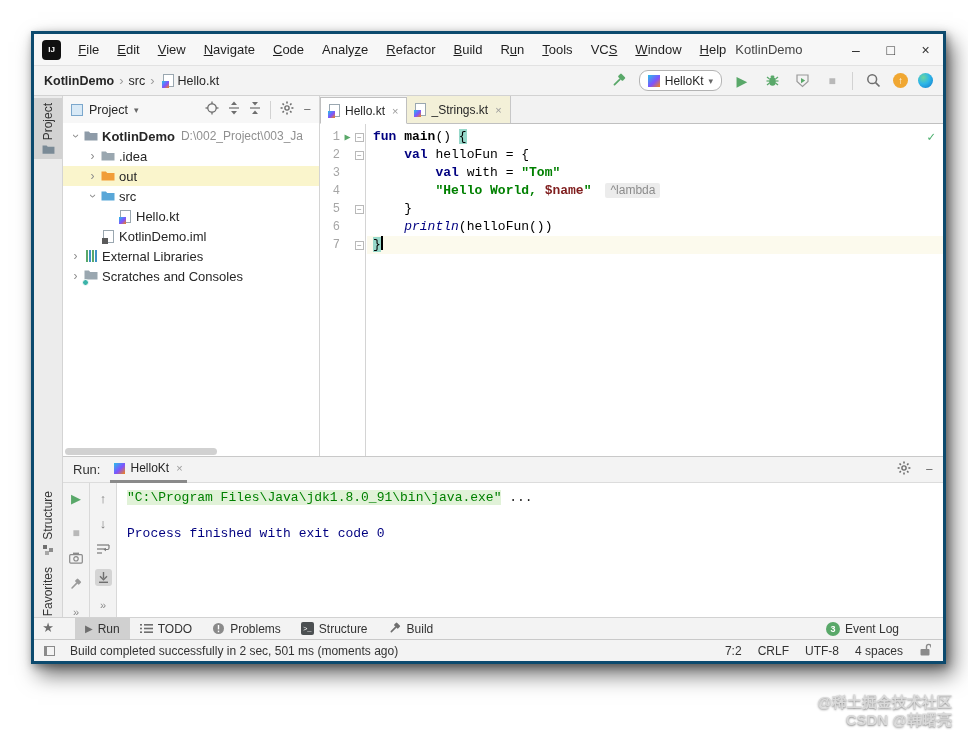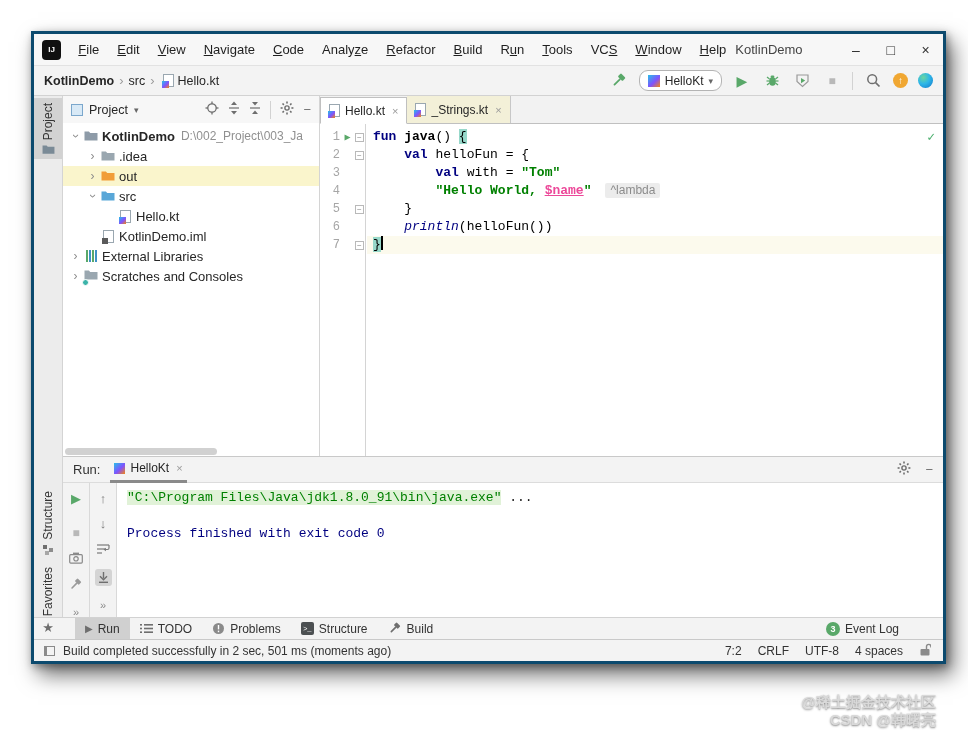--- a/index.html
+++ b/index.html
@@ -84,21 +84,21 @@
   .lnum { width:20px; text-align:right; color:#a6a6a6; font-size:12px; }
   .gicon { width:15px; text-align:center; font-size:10px; color:#59a869; }
   .gfold { width:9px; height:9px; border:1px solid #b9b9b9; background:#fff; color:#8c8c8c; font-size:8px; line-height:7px; text-align:center; }
   .codecol { margin-left:47px; padding-top:4px; }
   .cline { height:18px; line-height:18px; white-space:pre; padding-left:6px; }
   .cline.cur { background:#fcfaed; }
   .tk-kw { color:#000080; font-weight:bold; }
   .tk-pl { color:#000; }
   .tk-decl { color:#000; font-weight:bold; }
   .tk-str { color:#008000; font-weight:bold; }
-  .tk-tmpl { color:#ec4899; font-weight:bold;text-decoration:underline; }
+  .tk-tmpl { color:#7f1d1d; font-weight:bold; }
   .tk-fncall { color:#000080; font-style:italic; }
   .tk-brace { color:#000; background:#97d8ca; }
   .caret { display:inline-block; width:2px; height:14px; background:#000; vertical-align:-2px; }
   .hint { display:inline-block; background:#ececec; color:#8c8c8c; font-family:"Liberation Sans",sans-serif; font-size:12px; padding:0 5px; margin-left:14px; border-radius:2px; line-height:15px; }
   .ed-check { position:absolute; top:5px; right:8px; color:#4caf6e; font-size:13px; font-weight:bold; }
 
   
   .runpanel { height:161px; border-top:1px solid #c9c9c9; display:flex; flex-direction:column; background:#fff; flex:0 0 auto; }
   .run-header { height:26px; background:#f3f3f3; border-bottom:1px solid #dcdcdc; display:flex; align-items:center; padding:0 10px; gap:10px; flex:0 0 auto; }
   .run-label { font-size:13px; color:#333; }
@@ -117,26 +117,26 @@
 
   
   .bottombar { height:22px; background:#f3f3f3; border-top:1px solid #d2d2d2; display:flex; align-items:center; padding-left:41px; font-size:12px; color:#333; flex:0 0 auto; }
   .bitem { display:flex; align-items:center; gap:5px; padding:0 10px; height:22px; }
   .bitem.active { background:#d0d0d0; }
   .term-ic { width:13px; height:13px; background:#4c5052; border-radius:2px; color:#fff; font-size:7px; display:flex; align-items:center; justify-content:center; font-family:"Liberation Mono",monospace; }
   .eventlog { margin-left:auto; margin-right:44px; display:flex; align-items:center; gap:5px; }
   .badge3 { width:14px; height:14px; border-radius:50%; background:#59a869; color:#fff; font-size:9px; font-weight:bold; display:flex; align-items:center; justify-content:center; }
 
   
-  .statusbar { height:22px; background:#f3f3f3; border-top:1px solid #c9c9c9; display:flex; align-items:center; padding:0 12px 0 10px; font-size:12px; color:#333; gap:8px; flex:0 0 auto; }
+  .statusbar { height:22px; background:#f3f3f3; border-top:1px solid #c9c9c9; display:flex; align-items:center; padding:0 12px 0 10px; font-size:12px; color:#333; gap:15px; flex:0 0 auto; }
   .sb-sq { width:11px; height:10px; border:1px solid #8a8a8a; border-left-width:3px; }
   .sb-right { margin-left:auto; display:flex; align-items:center; gap:16px; }
 
   
-  .wm { position:absolute; right:32px; top:693px; text-align:right; line-height:18px; font-size:15px; font-weight:bold;
+  .wm { position:absolute; right:16px; top:693px; text-align:right; line-height:18px; font-size:15px; font-weight:bold;
         color:#d9d9d9; text-shadow:0 1px 2px rgba(70,70,70,.65); }
 </style>
 </head>
 <body>
 
 <div class="page">
   <div class="window">
 
     <div class="titlebar">
       <span class="logo">IJ</span>
@@ -417,21 +417,21 @@
                     <span class="lnum">6</span>
                     <span class="gicon"></span>
                   </div>
                   <div class="gcell">
                     <span class="lnum">7</span>
                     <span class="gicon"></span>
                     <span class="gfold">−</span>
                   </div>
                 </div>
               <div class="codecol" id="codecol">
-                  <div class="cline"><span class="tk-kw">fun</span><span class="tk-pl"> </span><span class="tk-decl">java</span><span class="tk-pl">() </span><span class="tk-brace">{</span></div>
+                  <div class="cline"><span class="tk-kw">fun</span><span class="tk-pl"> </span><span class="tk-decl">main</span><span class="tk-pl">() </span><span class="tk-brace">{</span></div>
                   <div class="cline"><span class="tk-pl">    </span><span class="tk-kw">val</span><span class="tk-pl"> helloFun = {</span></div>
                   <div class="cline"><span class="tk-pl">        </span><span class="tk-kw">val</span><span class="tk-pl"> with = </span><span class="tk-str">"Tom"</span></div>
                   <div class="cline"><span class="tk-pl">        </span><span class="tk-str">"Hello World, </span><span class="tk-tmpl">$name</span><span class="tk-str">"</span><span class="hint">^lambda</span></div>
                   <div class="cline"><span class="tk-pl">    }</span></div>
                   <div class="cline"><span class="tk-pl">    </span><span class="tk-fncall">println</span><span class="tk-pl">(helloFun())</span></div>
                   <div class="cline cur"><span class="tk-brace">}</span><span class="caret"></span></div>
                 </div>
               <span class="ed-check">✓</span>
             </div>
           </div>

